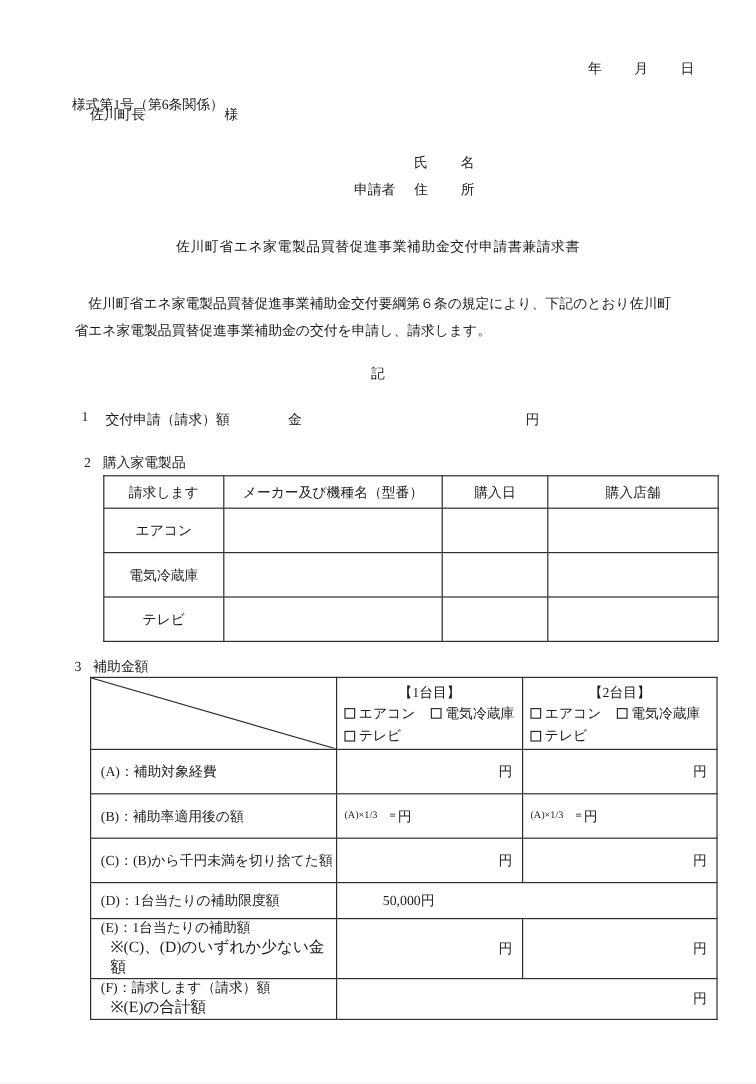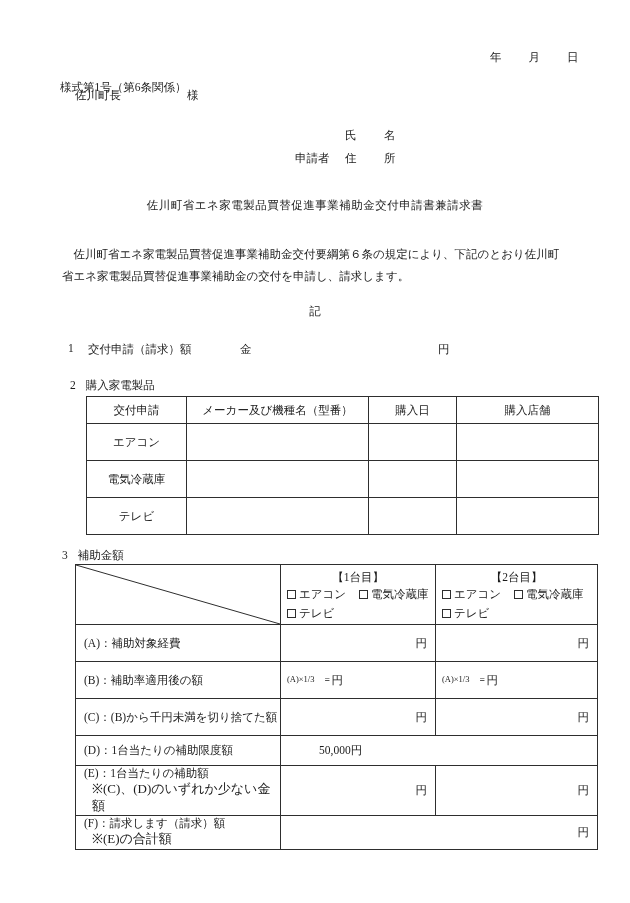--- a/index.html
+++ b/index.html
@@ -102,21 +102,21 @@
 
   <table class="t2">
     <colgroup>
         <col style="width:100px">
         <col style="width:182px">
         <col style="width:88px">
         <col style="width:142px">
       </colgroup>
     <tbody>
         <tr class="hrow">
-      <td>交付申請</td>
+      <td>請求します</td>
       <td>メーカー及び機種名（型番）</td>
       <td>購入日</td>
       <td>購入店舗</td>
     </tr>
     <tr class="drow">
       <td class="item-cell">エアコン</td>
       <td></td>
       <td></td>
       <td></td>
     </tr>

